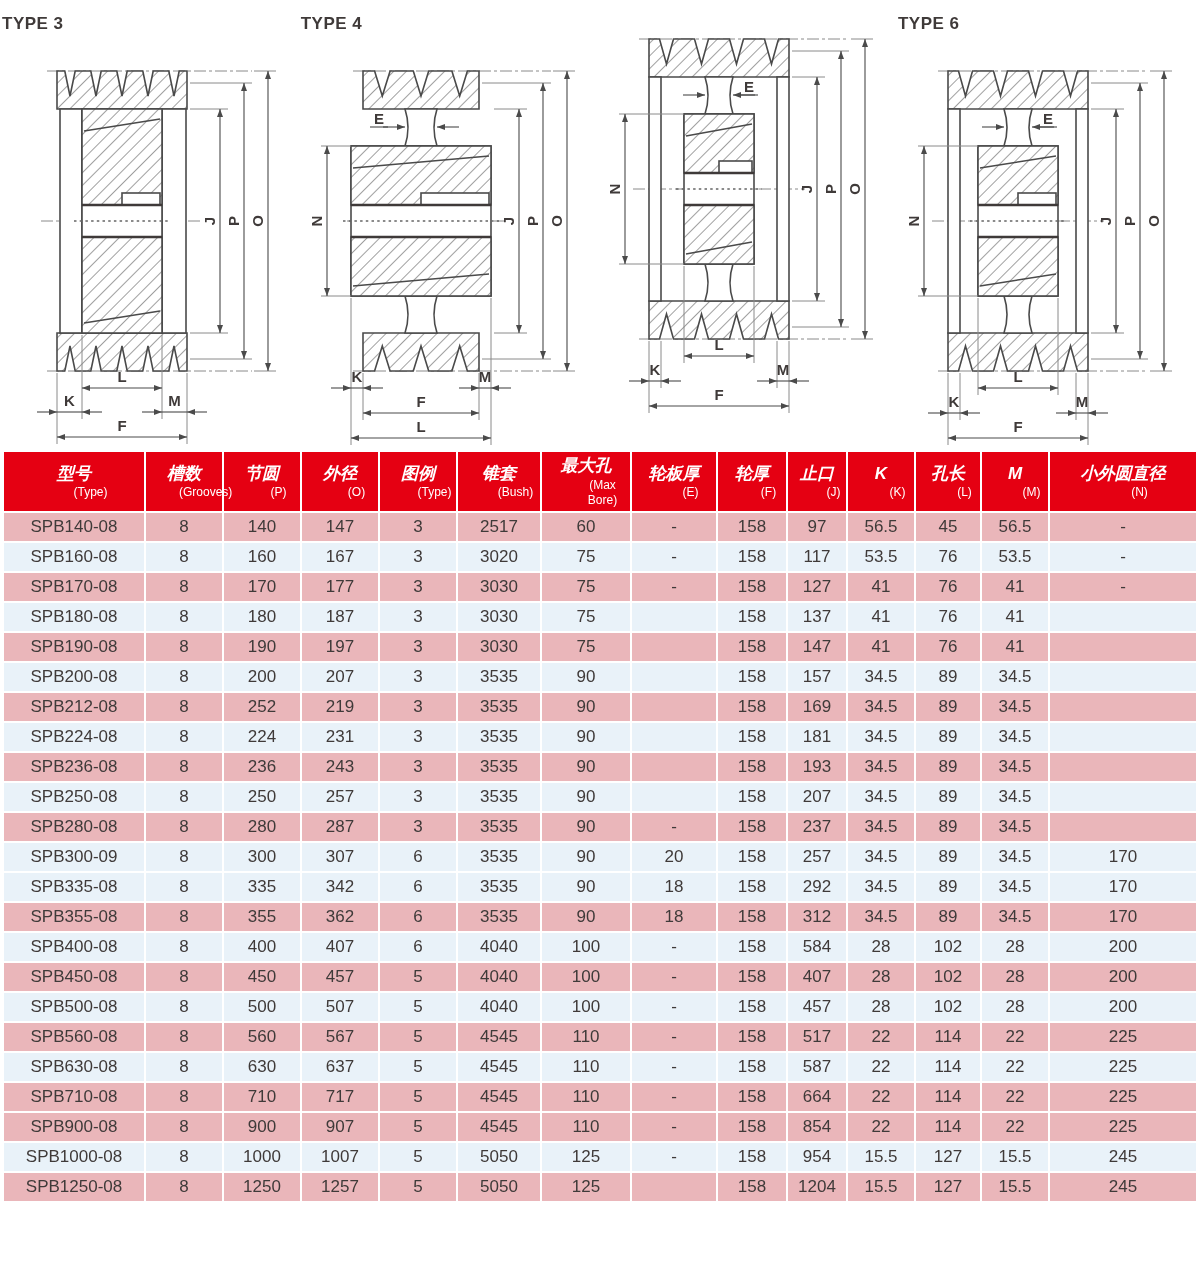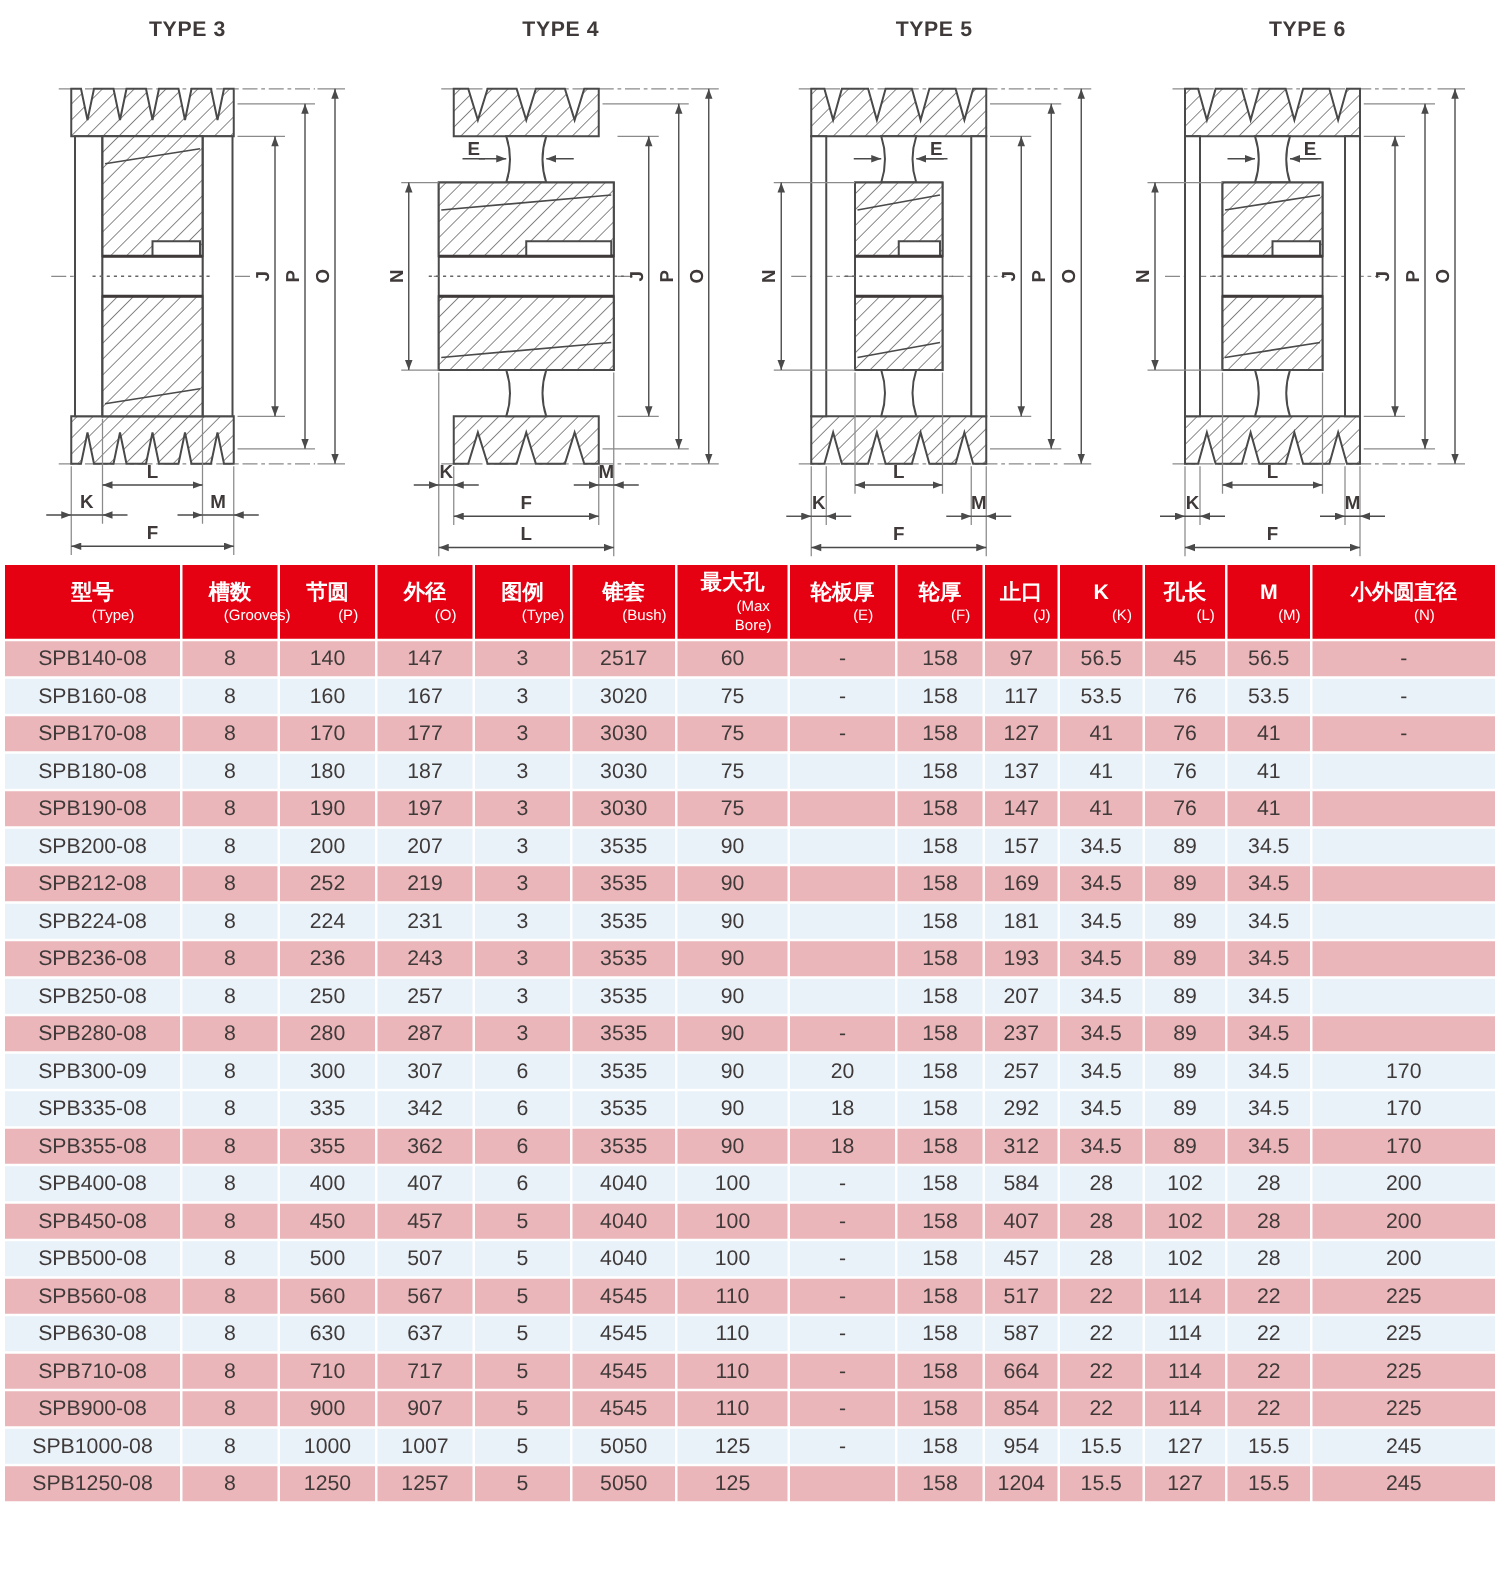--- a/index.html
+++ b/index.html
@@ -1,32 +1,32 @@
 <!DOCTYPE html>
 <html style="--red: #e50012; --pink: #eab6ba; --blue: #e9f2f9;"><head>
 <meta charset="utf-8">
 <style>
   html,body{margin:0;padding:0;background:#fff;}
   body{width:1200px;height:1273px;font-family:"Liberation Sans",sans-serif;overflow:hidden;}
   .diagrams{display:flex;justify-content:space-between;height:450px;padding:4px 6px 0 2px;box-sizing:border-box;}
   figure{margin:0;width:296px;position:relative;}
-  .dtitle{text-align:center;font-weight:bold;font-size:17px;color:#3f3a39;padding:10px 0 2px;letter-spacing:.5px;}
+  .dtitle{text-align:left;font-weight:bold;font-size:17px;color:#3f3a39;padding:10px 0 2px;letter-spacing:.5px;}
   svg.drawing{display:block;margin:0 auto;}
   .hatchfill{fill:url(#hatch);stroke:#4a4a4a;stroke-width:1.6}
   .white{fill:#fff;stroke:#4a4a4a;stroke-width:1.6}
   .dim{stroke:#4a4a4a;stroke-width:1.1;fill:none}
   .ext{stroke:#8a8a8a;stroke-width:1;fill:none}
   .cl{stroke:#8a8a8a;stroke-width:1;stroke-dasharray:12 3 3 3;fill:none}
   .boreline{stroke:#3f3a39;stroke-width:2.4;fill:none}
   .boredots{stroke:#666;stroke-width:1.3;stroke-dasharray:2.5 3.2;fill:none}
   .taper{stroke:#4a4a4a;stroke-width:1.4;fill:none}
   .dlab{font-family:"Liberation Sans",sans-serif;font-weight:bold;font-size:15px;fill:#3f3a39}
   table{width:1196px;margin:0 2px;border-collapse:separate;border-spacing:2px;table-layout:fixed;}
   th{background:var(--red,#e50012);color:#fff;height:59px;vertical-align:middle;padding:0;}
-  th .zh{display:block;font-size:17px;font-weight:bold;line-height:1.3;}
+  th .zh{display:block;font-size:17px;font-weight:bold;line-height:1.3;font-style:italic;}
   th .en{display:block;font-size:12px;font-weight:normal;line-height:1.25;padding-left:33px;}
   td{height:28px;text-align:center;font-size:17px;color:#3f3a39;padding:0;white-space:nowrap;overflow:hidden;}
   tr.odd td{background:var(--pink,#eab6ba);}
   tr.even td{background:var(--blue,#e9f2f9);}
 </style>
 </head>
 <body>
 
 <svg width="0" height="0" style="position:absolute">
   <defs>
@@ -146,21 +146,20 @@
         <line class="dim" x1="210" y1="352" x2="190" y2="352" marker-end="url(#ae)"></line>
         <line class="dim" x1="178" y1="352" x2="190" y2="352"></line>
         <text class="dlab" x="184" y="346" text-anchor="middle">M</text>
         <line class="dim" x1="62" y1="377" x2="178" y2="377" marker-start="url(#as)" marker-end="url(#ae)"></line>
         <text class="dlab" x="120" y="371" text-anchor="middle">F</text>
         <line class="dim" x1="50" y1="402" x2="190" y2="402" marker-start="url(#as)" marker-end="url(#ae)"></line>
         <text class="dlab" x="120" y="396" text-anchor="middle">L</text>
       </svg>
   </figure>
   <figure>
-    <div class="dtitle">TYPE 5</div>
     <svg class="drawing" id="svg2" width="296" height="412" viewBox="0 0 296 412">
         <line class="cl" x1="40" y1="35" x2="250" y2="35"></line>
         <line class="cl" x1="40" y1="335" x2="250" y2="335"></line>
         <line class="cl" x1="34" y1="185" x2="206" y2="185"></line>
         <path class="hatchfill" d="M50,73 L50,35 L60.5,35 L67.5,60 L74.5,35 L95.5,35 L102.5,60 L109.5,35 L130.5,35 L137.5,60 L144.5,35 L165.5,35 L172.5,60 L179.5,35 L190,35 L190,73 Z"></path>
         <path class="hatchfill" d="M50,297 L50,335 L60.5,335 L67.5,310 L74.5,335 L95.5,335 L102.5,310 L109.5,335 L130.5,335 L137.5,310 L144.5,335 L165.5,335 L172.5,310 L179.5,335 L190,335 L190,297 Z"></path>
         <rect class="white" x="50" y="73" width="12" height="224"></rect>
         <rect class="white" x="178" y="73" width="12" height="224"></rect>
         <path class="white" d="M106,73 Q112,91.5 106,110 L134,110 Q128,91.5 134,73 Z"></path>
         <path class="white" d="M106,297 Q112,278.5 106,260 L134,260 Q128,278.5 134,297 Z"></path>

